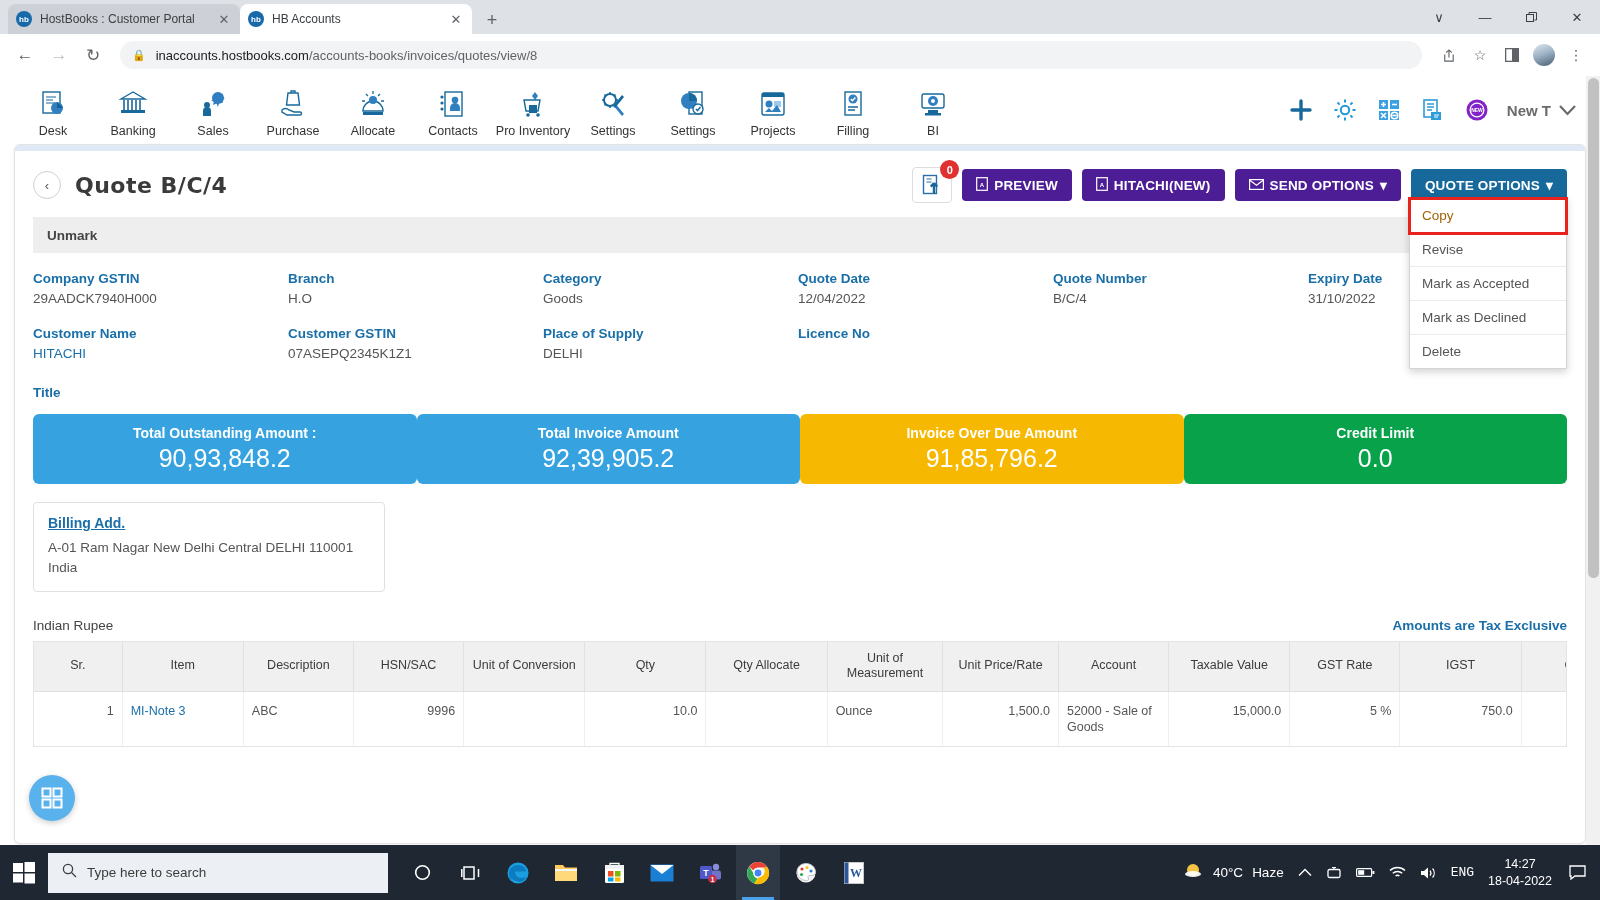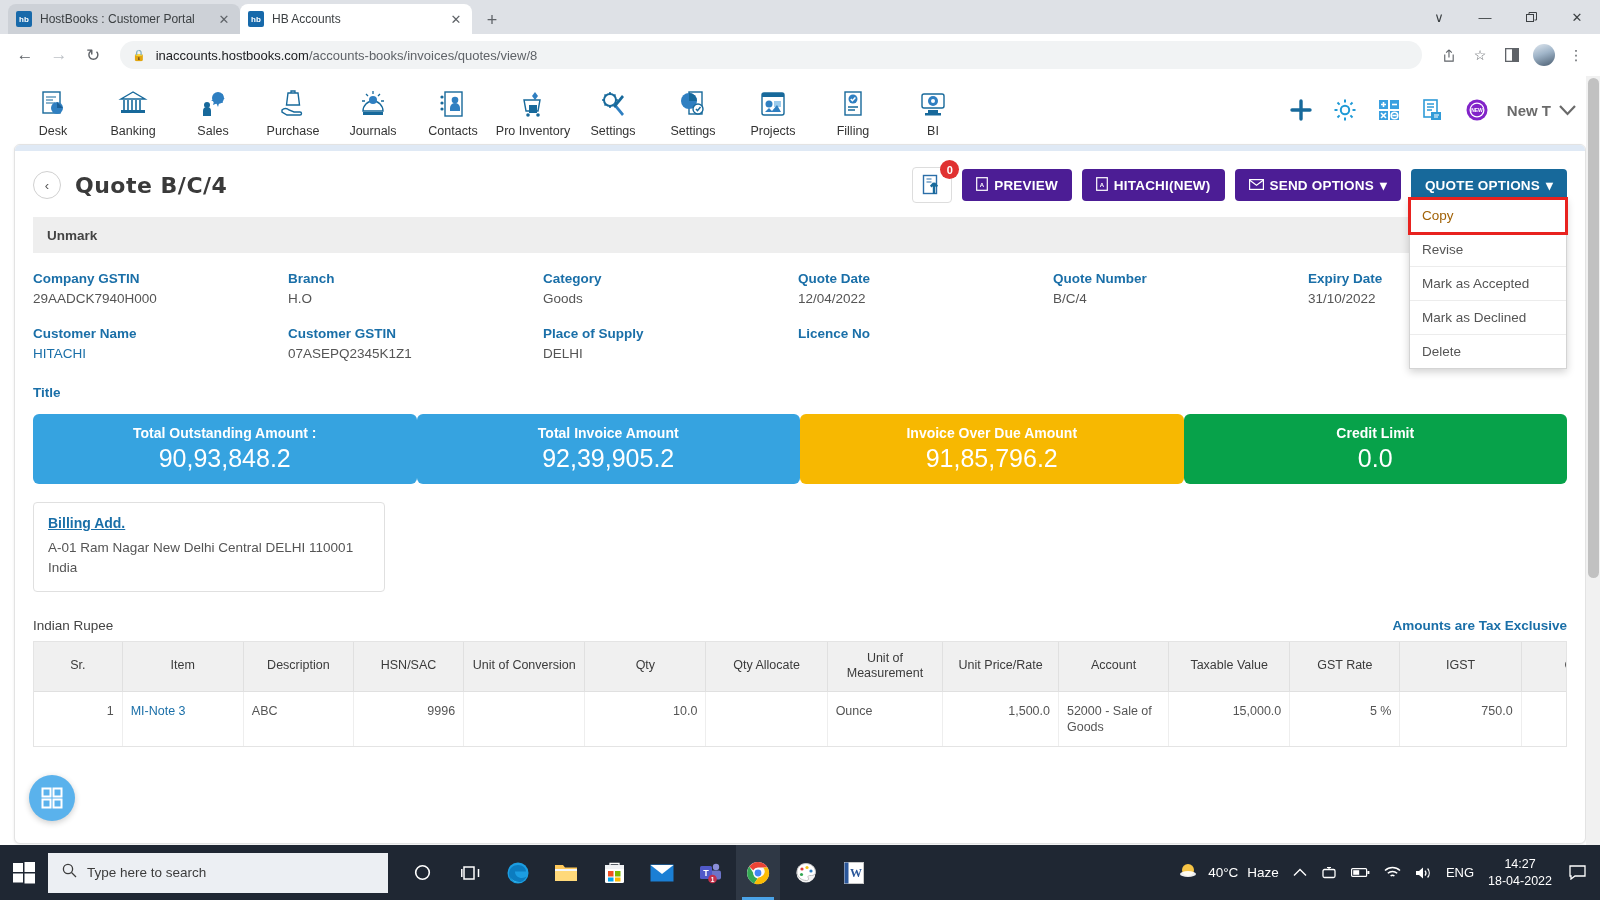--- a/index.html
+++ b/index.html
@@ -13,21 +13,21 @@
   
   .browser-window { width: 1600px; height: 845px; background: #dee1e6; position: relative; }
   .tabstrip { height: 34px; display: flex; align-items: flex-end; padding-left: 8px; position: relative; }
   .tab {
     height: 30px; width: 232px; display: flex; align-items: center;
     padding: 0 8px; font-size: 12px; color: #3c4043; border-radius: 8px 8px 0 0;
     position: relative; gap: 8px;
   }
   .tab.inactive { background: #cdd1d7; }
   .tab.active { background: #ffffff; }
-  .tab-fav { width: 16px; height: 16px; background: #1769aa; border-radius: 2px;
+  .tab-fav { width: 16px; height: 16px; background: #1769aa; border-radius: 8px;
     color: #fff; font-size: 8px; font-weight: bold; display: flex; align-items: center; justify-content: center; flex: 0 0 16px; }
   .tab-title { flex: 1; white-space: nowrap; overflow: hidden; text-overflow: ellipsis; }
   .tab-close { width: 16px; height: 16px; display: flex; align-items: center; justify-content: center;
     font-size: 13px; color: #5f6368; }
   .newtab { width: 28px; height: 28px; display: flex; align-items: center; justify-content: center;
     font-size: 18px; color: #5f6368; margin-left: 6px; }
   .wincontrols { position: absolute; right: 0; top: 0; height: 34px; display: flex; align-items: center; }
   .wc { width: 46px; height: 34px; display: flex; align-items: center; justify-content: center; color: #3c4043; font-size: 13px; }
 
   .toolbar { height: 42px; background: #ffffff; display: flex; align-items: center; padding: 0 10px; gap: 4px; }
@@ -133,21 +133,21 @@
   .start { width: 48px; height: 55px; display: flex; align-items: center; justify-content: center; }
   .tb-search { width: 340px; height: 40px; background: #eceff3; display: flex; align-items: center;
     gap: 10px; padding: 0 14px; }
   .tb-search-text { font-size: 13.5px; color: #3c3c3c; }
   .tb-apps { display: flex; align-items: center; gap: 4px; padding-left: 12px; }
   .tb-app { width: 44px; height: 55px; display: flex; align-items: center; justify-content: center; position: relative; }
   .tb-app.active { background: #2f3845; }
   .tb-app.active::after { content: ''; position: absolute; bottom: 0; left: 6px; right: 6px; height: 3px; background: #4aa3e8; }
   .tray { margin-left: auto; display: flex; align-items: center; gap: 14px; padding-right: 12px; color: #fff; }
   .weather { display: flex; align-items: center; gap: 9px; font-size: 13.5px; color: #fff; }
-  .tray-ico { font-size: 13px; color: #fff; display: flex; align-items: center; }
+  .tray-ico { font-size: 13px; color: #fff; display: flex; align-items: center; font-family: Liberation Mono, monospace; }
   .clock { font-size: 12.5px; color: #fff; line-height: 1.35; text-align: center; }
   .notif { width: 22px; height: 22px; display: flex; align-items: center; justify-content: center; color: #fff; font-size: 14px; }
 </style>
 </head>
 <body>
 
 <div class="browser-window">
 
   <div class="tabstrip">
     <div class="tab inactive">
@@ -254,21 +254,21 @@
 
         <div class="nav-item">
           <span class="nav-ico">
             <svg width="30" height="30" viewBox="0 0 30 30">
                 <path d="M5 22a10 10 0 0120 0z" fill="#fff" stroke="#17699b" stroke-width="1.4"></path>
                 <circle cx="15" cy="11" r="4" fill="#2f7fc1"></circle>
                 <path d="M15 2v3M8 5l2 2M22 5l-2 2M4 12h3M23 12h3" stroke="#17699b" stroke-width="1.3"></path>
                 <rect x="5" y="23" width="20" height="3" fill="#17699b"></rect>
               </svg>
           </span>
-          <span class="nav-label">Journals</span>
+          <span class="nav-label">Allocate</span>
         </div>
 
         <div class="nav-item">
           <span class="nav-ico">
             <svg width="30" height="30" viewBox="0 0 30 30">
                 <rect x="7" y="3" width="17" height="24" fill="#fff" stroke="#17699b" stroke-width="1.4"></rect>
                 <circle cx="4" cy="8" r="1.6" fill="#17699b"></circle>
                 <circle cx="4" cy="14" r="1.6" fill="#17699b"></circle>
                 <circle cx="4" cy="20" r="1.6" fill="#17699b"></circle>
                 <circle cx="17" cy="11" r="3.3" fill="#2f7fc1"></circle>

